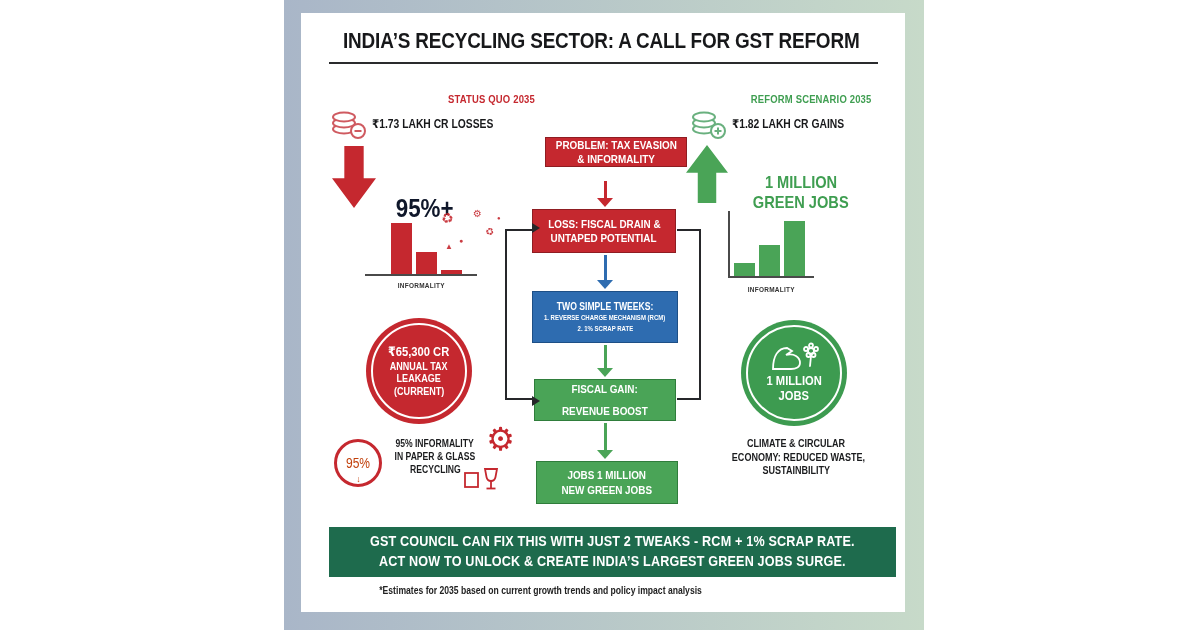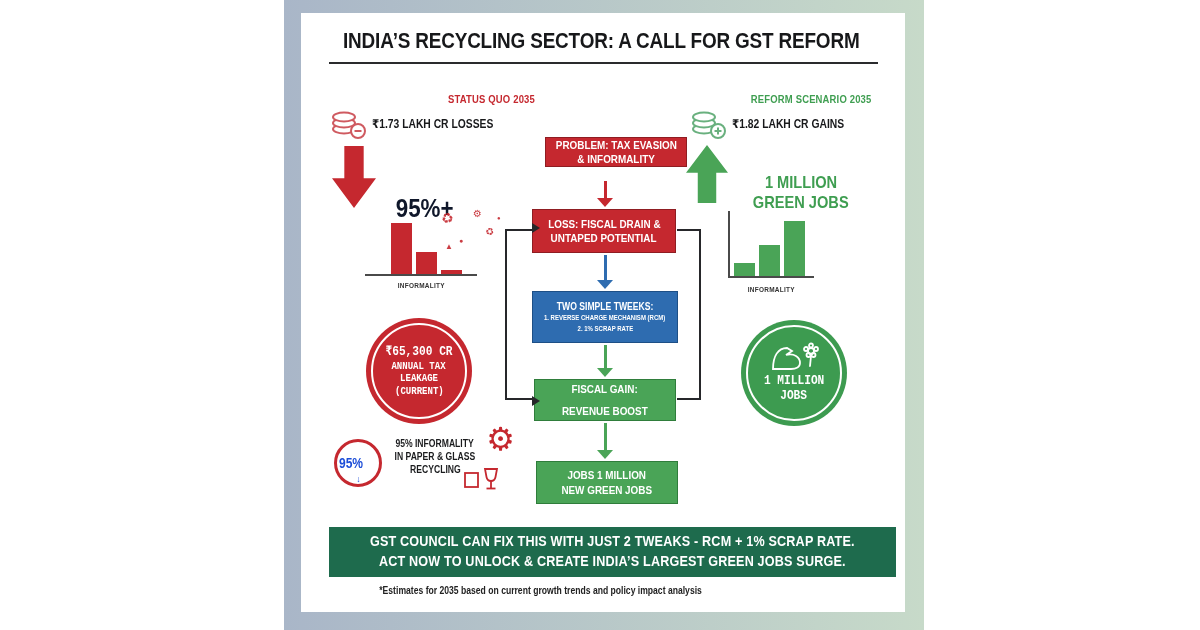--- a/index.html
+++ b/index.html
@@ -31,29 +31,29 @@
   .chart .bar{width:21px;}
   .chart-left{left:64px;top:208px;width:112px;height:55px;border-bottom:2px solid #4a4a4a;padding-left:26px;box-sizing:border-box;}
   .chart-left .bar{background:#c5282f;}
   .chart-right{left:427px;top:198px;width:86px;height:67px;border-bottom:2px solid #4a4a4a;border-left:2px solid #4a4a4a;padding-left:4px;box-sizing:border-box;}
   .chart-right .bar{background:#4aa457;}
   .chart-label{font-size:7.5px;font-weight:bold;color:#333;text-align:center;letter-spacing:0.3px;}
 
   .scatter{left:138px;top:196px;width:70px;height:52px;}
   .scatter span{position:absolute;color:#c5282f;opacity:.9;line-height:1;}
 
-  .badge{border-radius:50%;color:#fff;display:flex;flex-direction:column;align-items:center;justify-content:center;text-align:center;font-family:Liberation Mono, monospace;}
+  .badge{border-radius:50%;color:#fff;display:flex;flex-direction:column;align-items:center;justify-content:center;text-align:center;}
   .badge .ring{position:absolute;inset:5px;border:2.5px solid #ffffff;border-radius:50%;}
   .badge-red{left:65px;top:305px;width:106px;height:106px;background:#c5282f;}
   .badge-green{left:440px;top:307px;width:106px;height:106px;background:#3d9b50;}
   .badge-line-lg{font-size:13px;font-weight:bold;line-height:1.15;}
   .badge-line{font-size:10.5px;font-weight:bold;line-height:1.2;}
 
   .ring-95{left:33px;top:426px;width:48px;height:48px;border:3.5px solid #c5282f;border-radius:50%;
-    display:flex;align-items:center;color:#1d4ed8;font-size:14px;font-weight:bold;box-sizing:border-box;}
+    display:flex;align-items:center;justify-content:center;color:#c2410c;font-size:14px;font-weight:normal;box-sizing:border-box;}
   .ring-95 .tiny-arrow{position:absolute;bottom:0px;left:50%;transform:translateX(-38%);font-size:9px;}
 
   .note{font-size:10px;font-weight:bold;color:#1b1c1e;line-height:1.3;text-align:center;}
   .note-left{left:84px;top:424px;width:100px;}
   .note-right{left:420px;top:424px;width:150px;font-size:10.5px;}
 
   .gear-block{left:162px;top:414px;width:54px;height:66px;}
   .gear-glyph{position:absolute;right:2px;top:-4px;font-size:32px;color:#c5282f;line-height:1;}
   .recy-svg{position:absolute;left:0;bottom:2px;}
 
@@ -241,20 +241,25 @@
             <circle cx="39" cy="7" r="2"></circle>
             <circle cx="41.5" cy="13" r="2"></circle>
             <circle cx="46.5" cy="13" r="2"></circle>
             <path d="M44 14 L43 24"></path>
           </g>
         </svg>
         <div class="badge-line-lg"><span class="cond">1 MILLION</span></div>
         <div class="badge-line-lg"><span class="cond">JOBS</span></div>
       </div>
 
+      <div class="abs note note-right">
+        <div><span class="cond">CLIMATE &amp; CIRCULAR</span></div>
+        <div><span class="cond">ECONOMY: REDUCED WASTE,</span></div>
+        <div><span class="cond">SUSTAINBILITY</span></div>
+      </div>
 
       <div class="abs banner">
         <div><span class="cond" style="transform:scaleX(0.9);">GST COUNCIL CAN FIX THIS WITH JUST 2 TWEAKS - RCM + 1% SCRAP RATE.</span></div>
         <div><span class="cond" style="transform:scaleX(0.9);">ACT NOW TO UNLOCK &amp; CREATE INDIA’S LARGEST GREEN JOBS SURGE.</span></div>
       </div>
       <div class="abs footnote">
         <span class="cond">*Estimates for 2035 based on current growth trends and policy impact analysis</span>
       </div>
 
     </div>

